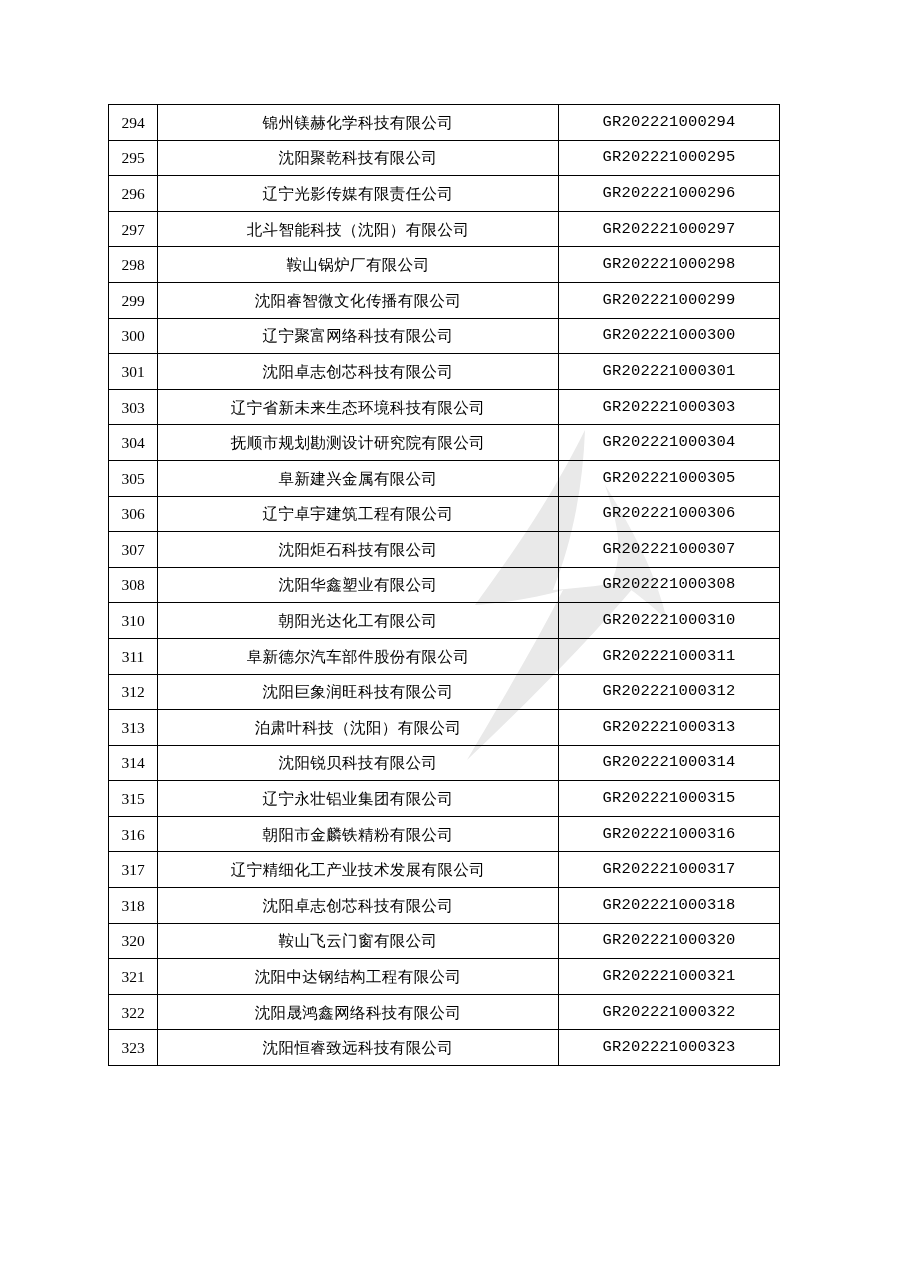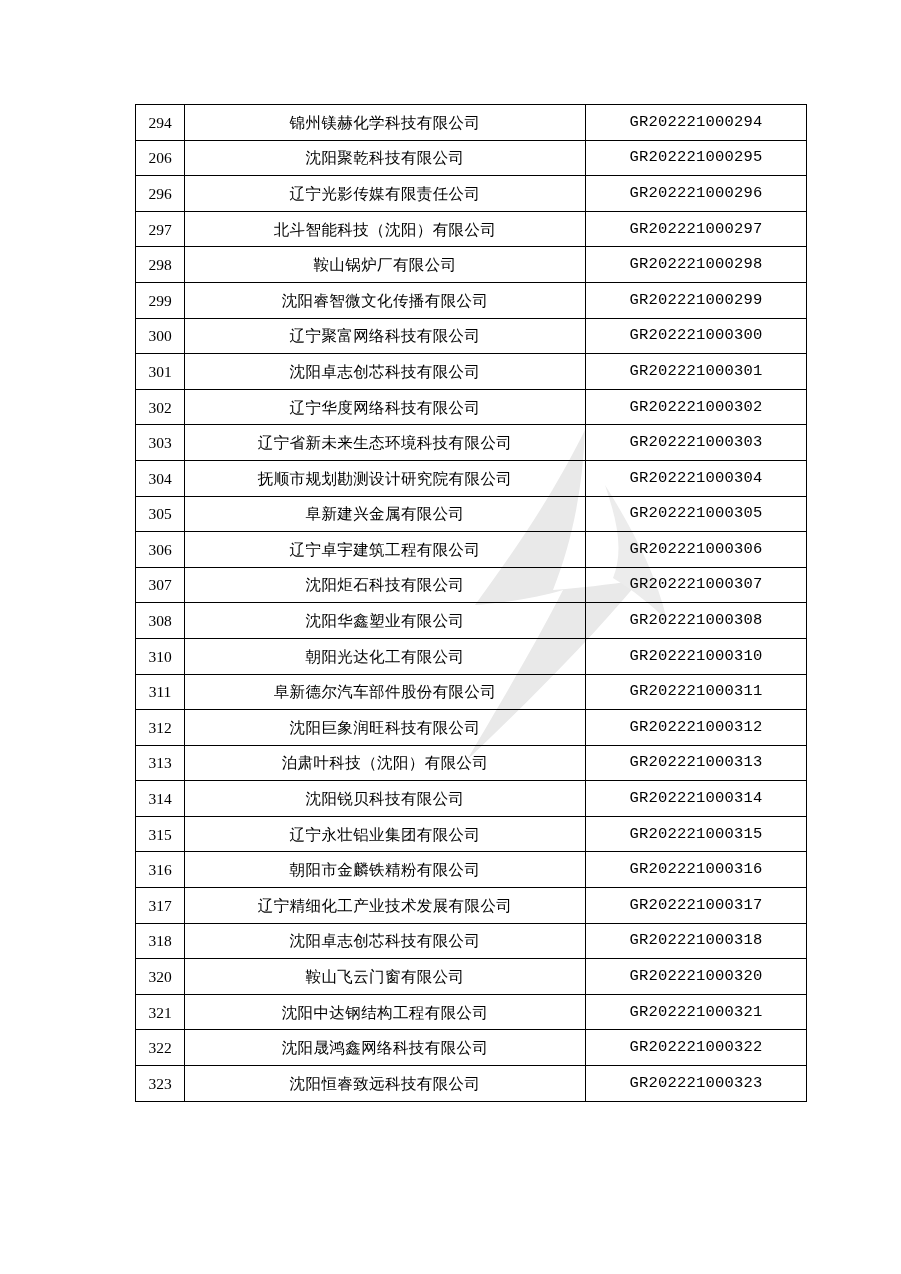--- a/index.html
+++ b/index.html
@@ -31,21 +31,21 @@
     position: absolute;
     left: 0;
     top: 0;
     width: 901px;
     height: 1274px;
     z-index: 1;
   }
 
   table.reg-table {
     position: absolute;
-    left: 135px;
+    left: 108px;
     top: 104px;
     border-collapse: collapse;
     table-layout: fixed;
     width: 656px;
   }
   table.reg-table td {
     border: 1px solid #000000;
     height: 34.6px;
     padding: 0 2px;
     text-align: center;
@@ -73,21 +73,21 @@
 
 <div class="page">
   <table class="reg-table">
     <tbody>
       <tr>
         <td class="col-index">294</td>
         <td class="col-name">锦州镁赫化学科技有限公司</td>
         <td class="col-code">GR202221000294</td>
       </tr>
       <tr>
-        <td class="col-index">206</td>
+        <td class="col-index">295</td>
         <td class="col-name">沈阳聚乾科技有限公司</td>
         <td class="col-code">GR202221000295</td>
       </tr>
       <tr>
         <td class="col-index">296</td>
         <td class="col-name">辽宁光影传媒有限责任公司</td>
         <td class="col-code">GR202221000296</td>
       </tr>
       <tr>
         <td class="col-index">297</td>
@@ -108,25 +108,20 @@
         <td class="col-index">300</td>
         <td class="col-name">辽宁聚富网络科技有限公司</td>
         <td class="col-code">GR202221000300</td>
       </tr>
       <tr>
         <td class="col-index">301</td>
         <td class="col-name">沈阳卓志创芯科技有限公司</td>
         <td class="col-code">GR202221000301</td>
       </tr>
       <tr>
-        <td class="col-index">302</td>
-        <td class="col-name">辽宁华度网络科技有限公司</td>
-        <td class="col-code">GR202221000302</td>
-      </tr>
-      <tr>
         <td class="col-index">303</td>
         <td class="col-name">辽宁省新未来生态环境科技有限公司</td>
         <td class="col-code">GR202221000303</td>
       </tr>
       <tr>
         <td class="col-index">304</td>
         <td class="col-name">抚顺市规划勘测设计研究院有限公司</td>
         <td class="col-code">GR202221000304</td>
       </tr>
       <tr>

